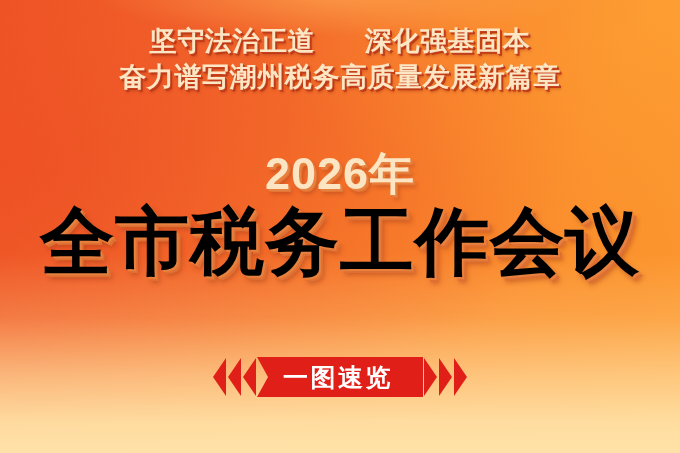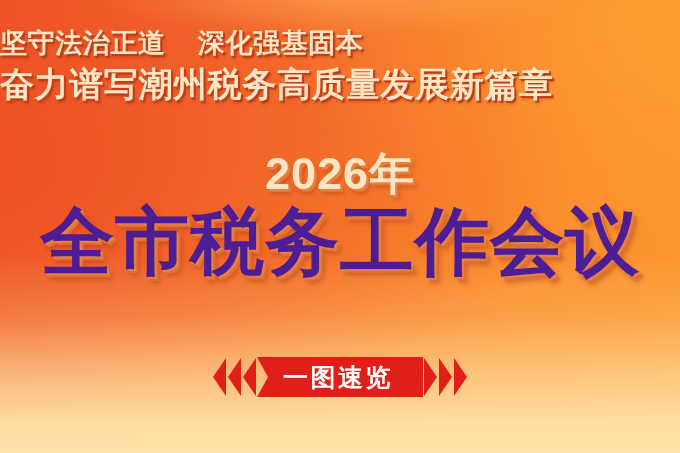--- a/index.html
+++ b/index.html
@@ -64,34 +64,36 @@
     width: 100%;
     height: 100%;
   }
 
   
   .subtitle-block {
     position: absolute;
     top: 26px;
     left: 0;
     width: 100%;
+    text-align: center;
+    font-family: Liberation Mono, monospace;
   }
   .subtitle-line {
     color: #fce6c4;
     font-weight: bold;
     letter-spacing: 0.6px;
     line-height: 1.33;
     white-space: nowrap;
     text-shadow:
         1px 1px 0 #c8401c,
         2px 2px 0 #bb3a18,
         2px 3px 3px rgba(150, 45, 15, 0.45);
   }
   .subtitle-line-1 { font-size: 27px; }
-  .subtitle-line-2 { font-size: 34px; }
+  .subtitle-line-2 { font-size: 27px; }
   .subtitle-gap {
     display: inline-block;
     width: 16px;
   }
 
   
   .maintitle-block {
     position: absolute;
     top: 150px;
     left: 0;
@@ -107,21 +109,21 @@
     line-height: 1.06;
     white-space: nowrap;
     text-shadow:
         2px 2px 0 #e8803e,
         3px 3px 0 #e07535,
         4px 5px 4px rgba(152, 52, 18, 0.42);
   }
   .maintitle-main {
     display: block;
     margin-top: 6px;
-    color: #4c1d95;
+    color: #000000;
     font-size: 74px;
     font-weight: bold;
     letter-spacing: 1px;
     line-height: 1.04;
     white-space: nowrap;
     text-shadow:
         2px 2px 0 #e8803e,
         4px 4px 0 #df7033,
         5px 6px 5px rgba(152, 52, 18, 0.45);
   }

